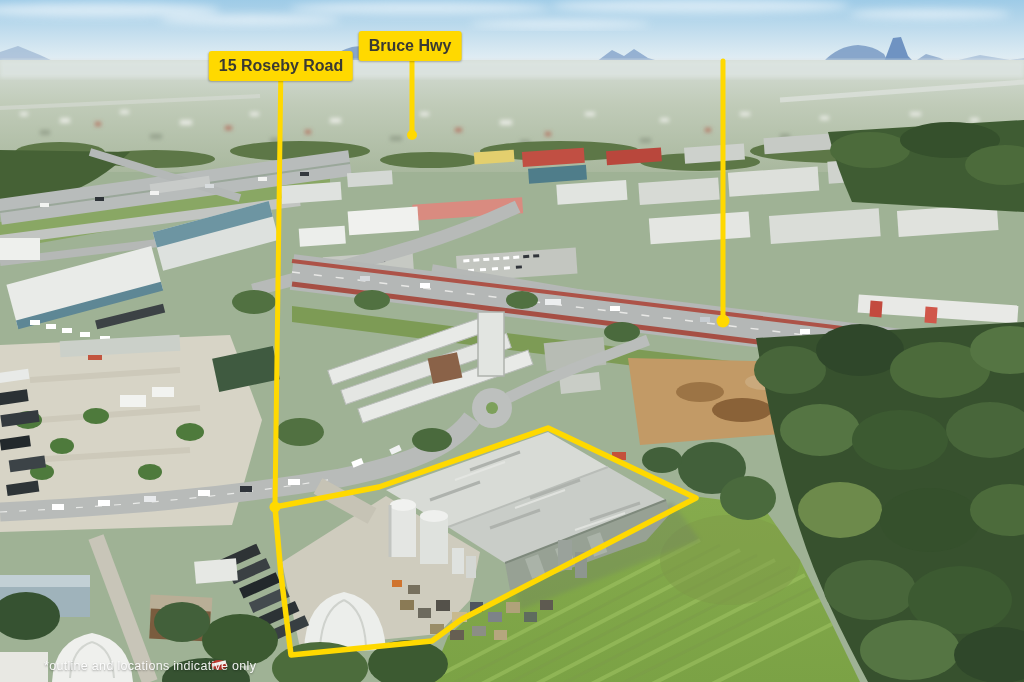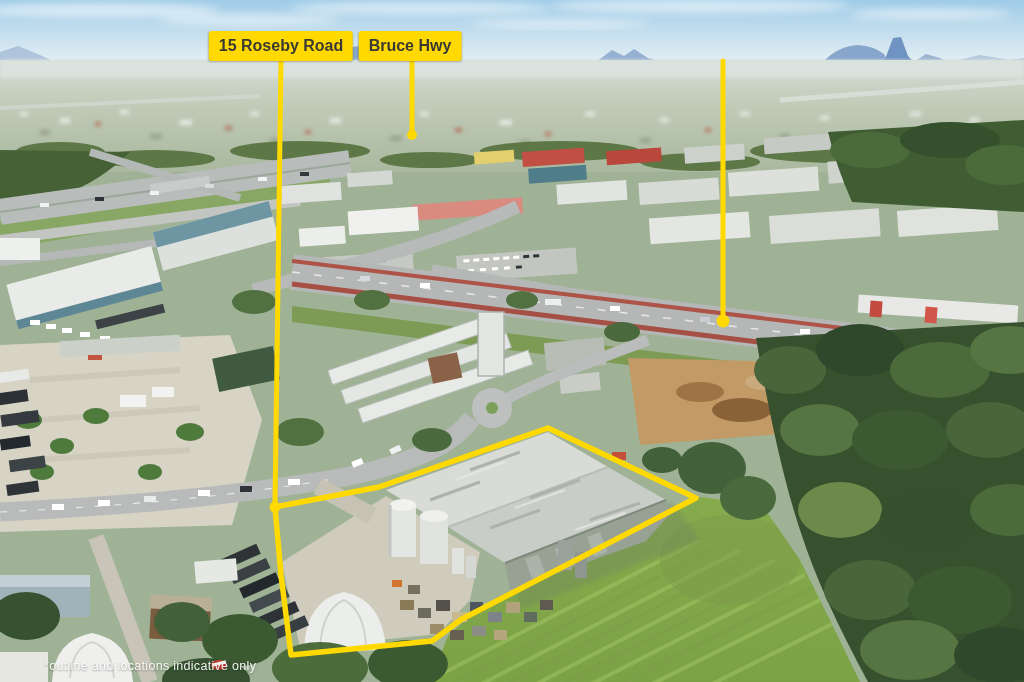--- a/index.html
+++ b/index.html
@@ -5,21 +5,21 @@
   html,body{margin:0;padding:0;background:#222;}
   .stage{position:relative;width:1024px;height:682px;overflow:hidden;
          font-family:"Liberation Sans",sans-serif;background:#9fb295;}
   .stage svg{position:absolute;left:0;top:0;width:100%;height:100%;display:block;}
   .overlay{pointer-events:none;}
   .map-label{position:absolute;top:31px;height:30px;line-height:30px;
              transform:translateX(-50%);padding:0 10px;border-radius:3px;
              background:var(--accent,#FFD900);color:var(--label-text,#3A3A33);
              font-size:16px;font-weight:bold;white-space:nowrap;
              box-shadow:0 1px 2px rgba(0,0,0,.25);} 
-  .lbl-roseby{left:281px;}
+  .lbl-roseby{left:281px;margin-top:20px;}
   .lbl-bruce{left:410px;}
   .lbl-bribie{left:723px;}
   .disclaimer{position:absolute;left:8px;top:659px;font-size:12.5px;
               color:rgba(255,255,255,.93);letter-spacing:.3px;
               text-shadow:0 1px 2px rgba(0,0,0,.35);margin-left:36px;}
 </style>
 </head>
 <body>
 
 <div class="stage">

